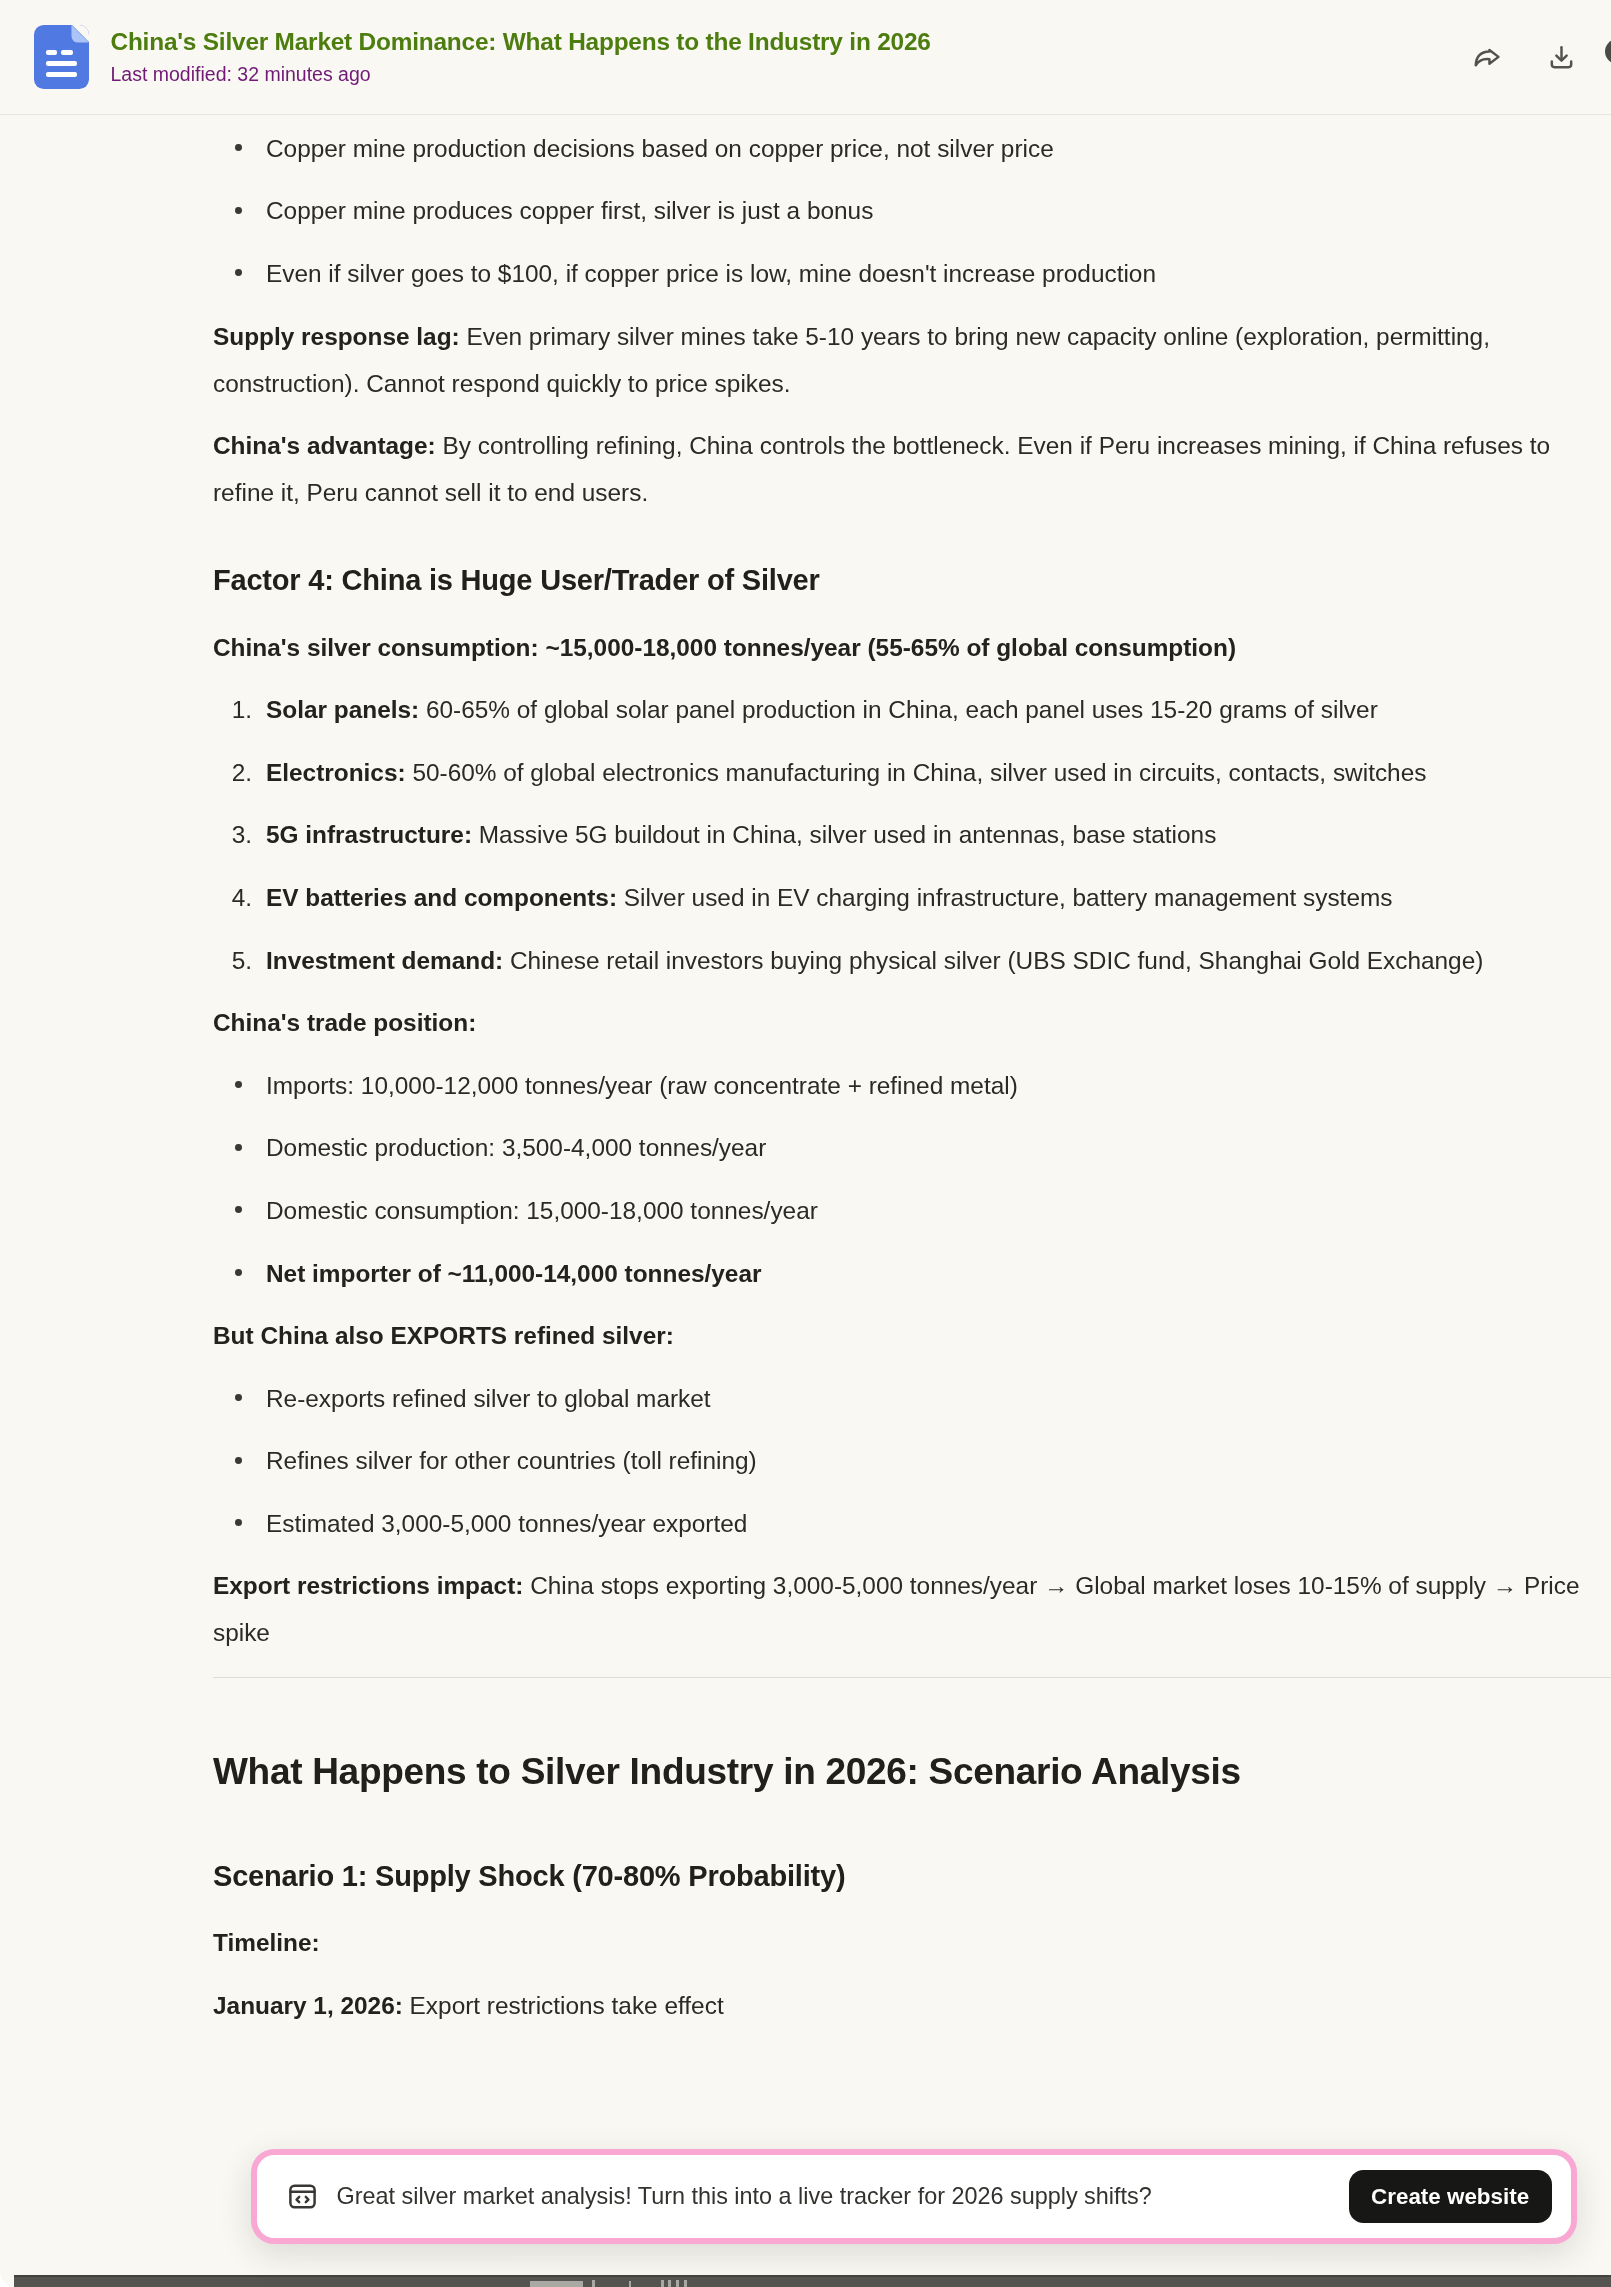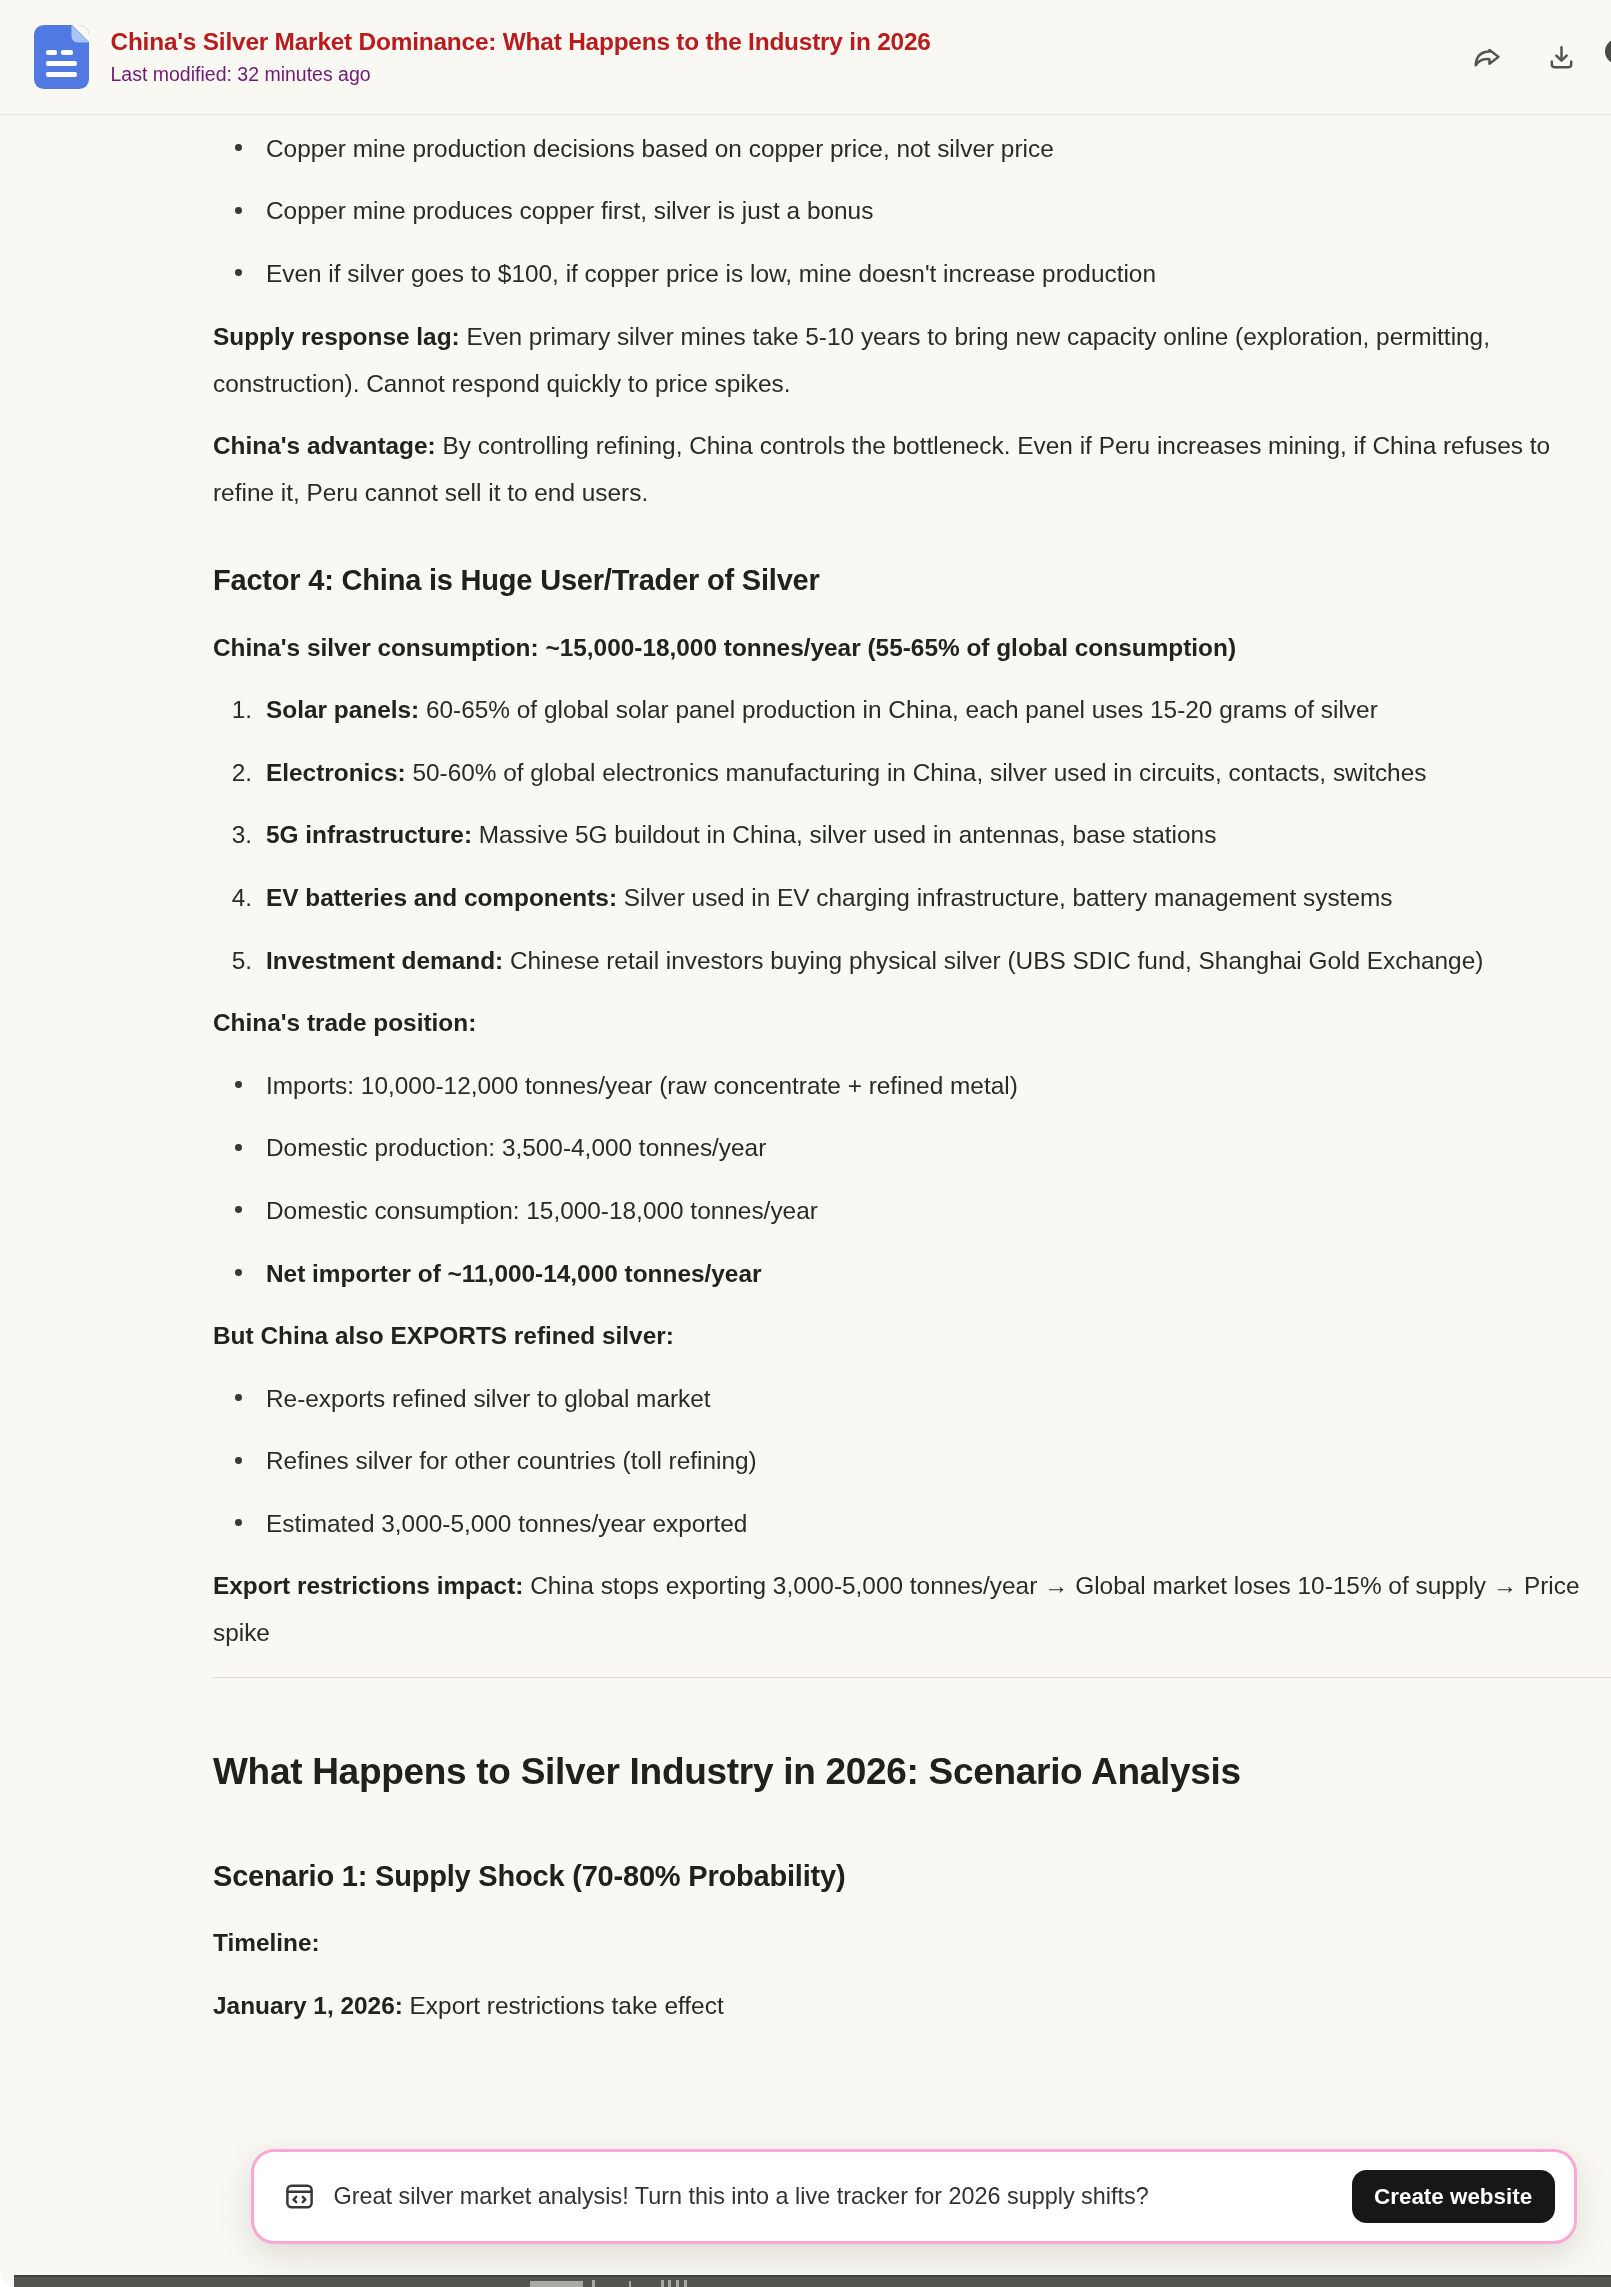--- a/index.html
+++ b/index.html
@@ -47,21 +47,21 @@
     border-bottom-left-radius:7.8px;
     clip-path:polygon(0 0, 100% 100%, 0 100%);
   }
   .doc-icon .bar { position:absolute; left:11.7px; height:4.9px; background:#ffffff; border-radius:2px; }
   .doc-icon .bar.b1 { top:25px; width:11.7px; }
   .doc-icon .bar.b2 { top:25px; left:27px; width:11.7px; }
   .doc-icon .bar.b3 { top:36px; width:31px; }
   .doc-icon .bar.b4 { top:47px; width:31px; }
   .header-titles { margin-left:21.5px; flex:1 1 auto; min-width:0; }
   .header-title {
-    font-size:24.4px; font-weight:600; color:#b91c1c;
+    font-size:24.4px; font-weight:600; color:#4d7c0f;
     letter-spacing:-0.2px;
     white-space:nowrap;
   }
   .header-sub { font-size:19.5px; color:#701a75; margin-top:7.8px; }
   .header-actions { display:flex; align-items:center; gap:41px; margin-right:5.9px; }
   .icon-btn { width:33px; height:33px; display:flex; align-items:center; justify-content:center; cursor:pointer; background:none; border:none; }
   .icon-btn svg { display:block; }
   .more-sliver {
     position:absolute; right:-18.5px; top:39px;
     width:25px; height:25px; border-radius:50%;
@@ -99,21 +99,21 @@
   }
   hr.doc-rule {
     border:none; border-top:1px solid #dedcd5;
     margin:20.5px 0 68px 0; width:1399px;
   }
   
   .toast {
     position:absolute; left:251px; top:2149px;
     width:1326px; height:95px;
     background:#ffffff;
-    border:3px solid #f9a8d4;
+    border:6px solid #f9a8d4;
     border-radius:23.4px;
     box-shadow:0 9.8px 33px rgba(40,38,32,0.14);
     display:flex; align-items:center;
     padding:0 19.5px 0 29px;
     z-index:10;
   }
   .toast-icon { flex:0 0 auto; margin-right:17.6px; display:flex; }
   .toast-msg { font-size:23.4px; color:#33322e; white-space:nowrap; }
   .toast-btn {
     margin-left:auto;

